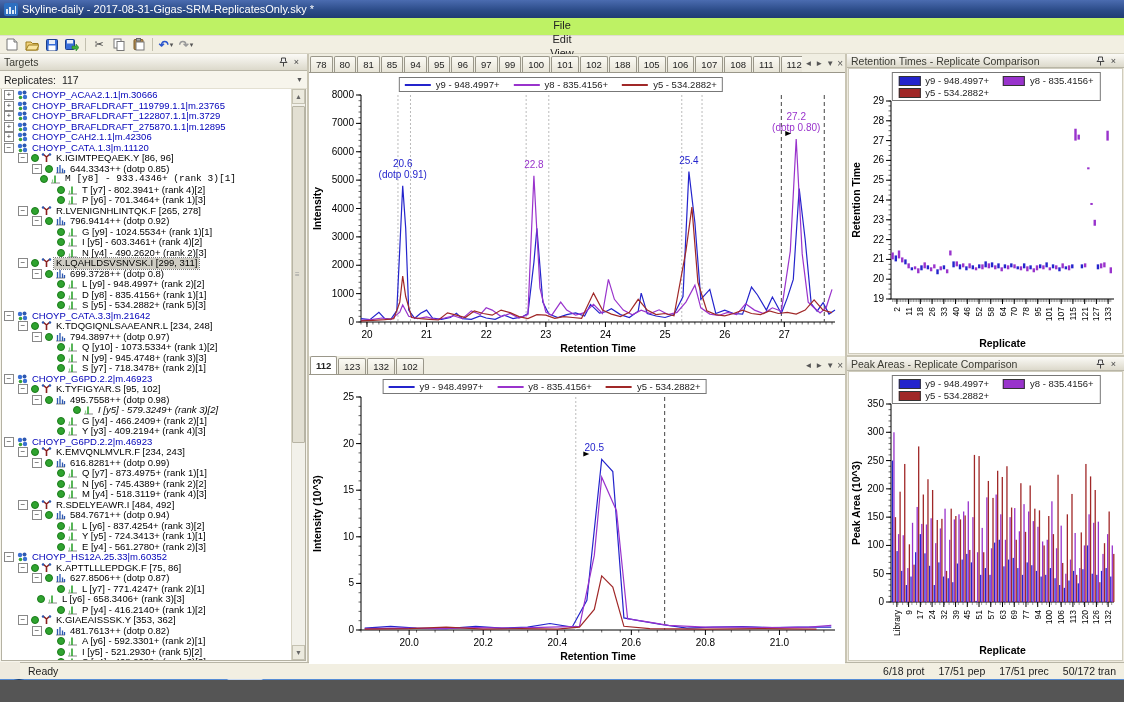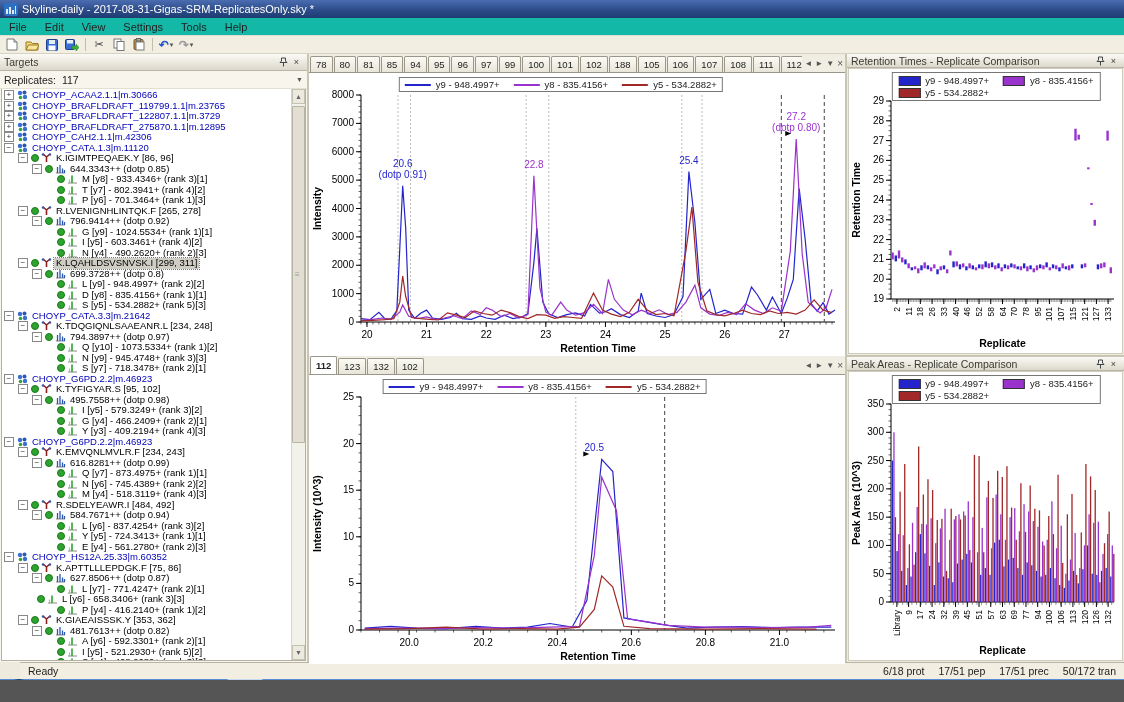--- a/index.html
+++ b/index.html
@@ -3,21 +3,21 @@
 <meta charset="utf-8">
 <style>
   html,body{margin:0;padding:0;background:#555;}
   #app{position:relative;width:1124px;height:680px;overflow:hidden;
        font-family:"Liberation Sans",sans-serif;font-size:11px;background:#eeeade;
        -webkit-font-smoothing:antialiased;}
   
   #titlebar{height:18px;background:linear-gradient(#4b6cb0,#2a4a86 60%,#1f3c72);color:#fff;
             display:flex;align-items:center;padding:0 4px;font-size:11px;}
   #titlebar .appicon{width:14px;height:13px;margin-right:4px;}
-  #menubar{height:17px;background:#14b8a6;display:flex;align-items:center;border-bottom:1px solid #e0ddd0;}
+  #menubar{height:17px;background:#bef264;display:flex;align-items:center;border-bottom:1px solid #e0ddd0;flex-direction:column;}
   .menu-item{padding:1px 9px;color:#222;cursor:default;}
   #toolbar{height:17px;background:#f2efe2;display:flex;align-items:center;padding-left:2px;border-bottom:1px solid #d6d3c4;}
   .tbtn{width:18px;height:15px;display:flex;align-items:center;justify-content:center;margin:0 1px;}
   .tsep{width:1px;height:13px;background:#c2bfae;margin:0 3px;}
   .drop{font-size:7px;color:#555;margin-left:1px;}
   
   #main{display:flex;height:608px;}
   #targets-panel{width:309px;background:#f7f5ec;border-right:2px solid #c9c5b4;display:flex;flex-direction:column;}
   .panel-header{height:16px;background:linear-gradient(#fbfaf6,#dcd9cb);border-bottom:1px solid #b8b5a6;
                 display:flex;align-items:center;padding:0 4px;color:#3a3a32;font-size:10.5px;}
@@ -243,21 +243,21 @@
             </div>
             <div class="trow" style="padding-left: 30px;">
               <span class="exp">−</span>
               <span class="dot"></span>
               <span class="ticon"><svg width="11" height="10" viewBox="0 0 11 10">
                   <path d="M1 9 h9" stroke="#888"></path>
                   <path d="M2.5 9 V3 M5 9 V1 M7.5 9 V4.5 M9.5 9 V6" stroke="#2c57b0" stroke-width="1.3"></path>
                 </svg></span>
               <span class="lbl ">644.3343++ (dotp 0.85)</span>
             </div>
-            <div class="trow" style="padding-left: 44px;">
+            <div class="trow" style="padding-left: 27px; font-family: Liberation Mono, monospace;">
               <span style="width:11px;flex:none;display:inline-block;"></span>
               <span class="dot"></span>
               <span class="ticon"><svg width="11" height="10" viewBox="0 0 11 10">
                   <path d="M1 9 h9" stroke="#888"></path>
                   <path d="M5 9 V1.5" stroke="#2fa32f" stroke-width="1.6"></path>
                   <path d="M2.5 9 V5.5" stroke="#8fcf8f" stroke-width="1.2"></path>
                 </svg></span>
               <span class="lbl ">M [y8] - 933.4346+ (rank 3)[1]</span>
             </div>
             <div class="trow" style="padding-left: 44px;">
@@ -459,21 +459,21 @@
             </div>
             <div class="trow" style="padding-left: 30px;">
               <span class="exp">−</span>
               <span class="dot"></span>
               <span class="ticon"><svg width="11" height="10" viewBox="0 0 11 10">
                   <path d="M1 9 h9" stroke="#888"></path>
                   <path d="M2.5 9 V3 M5 9 V1 M7.5 9 V4.5 M9.5 9 V6" stroke="#2c57b0" stroke-width="1.3"></path>
                 </svg></span>
               <span class="lbl ">495.7558++ (dotp 0.98)</span>
             </div>
-            <div class="trow" style="padding-left: 44px;">
+            <div class="trow" style="padding-left: 60px; font-style: italic;">
               <span style="width:11px;flex:none;display:inline-block;"></span>
               <span class="dot"></span>
               <span class="ticon"><svg width="11" height="10" viewBox="0 0 11 10">
                   <path d="M1 9 h9" stroke="#888"></path>
                   <path d="M5 9 V1.5" stroke="#2fa32f" stroke-width="1.6"></path>
                   <path d="M2.5 9 V5.5" stroke="#8fcf8f" stroke-width="1.2"></path>
                 </svg></span>
               <span class="lbl ">I [y5] - 579.3249+ (rank 3)[2]</span>
             </div>
             <div class="trow" style="padding-left: 44px;">

